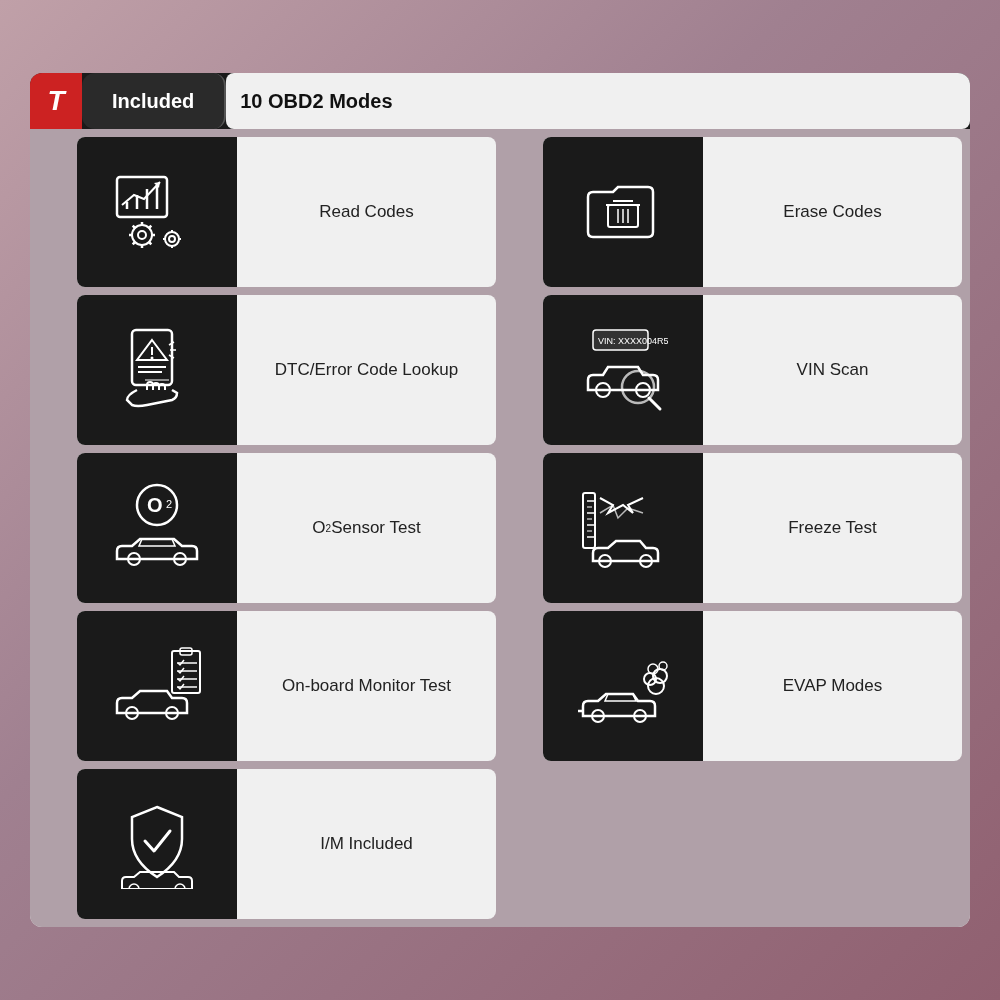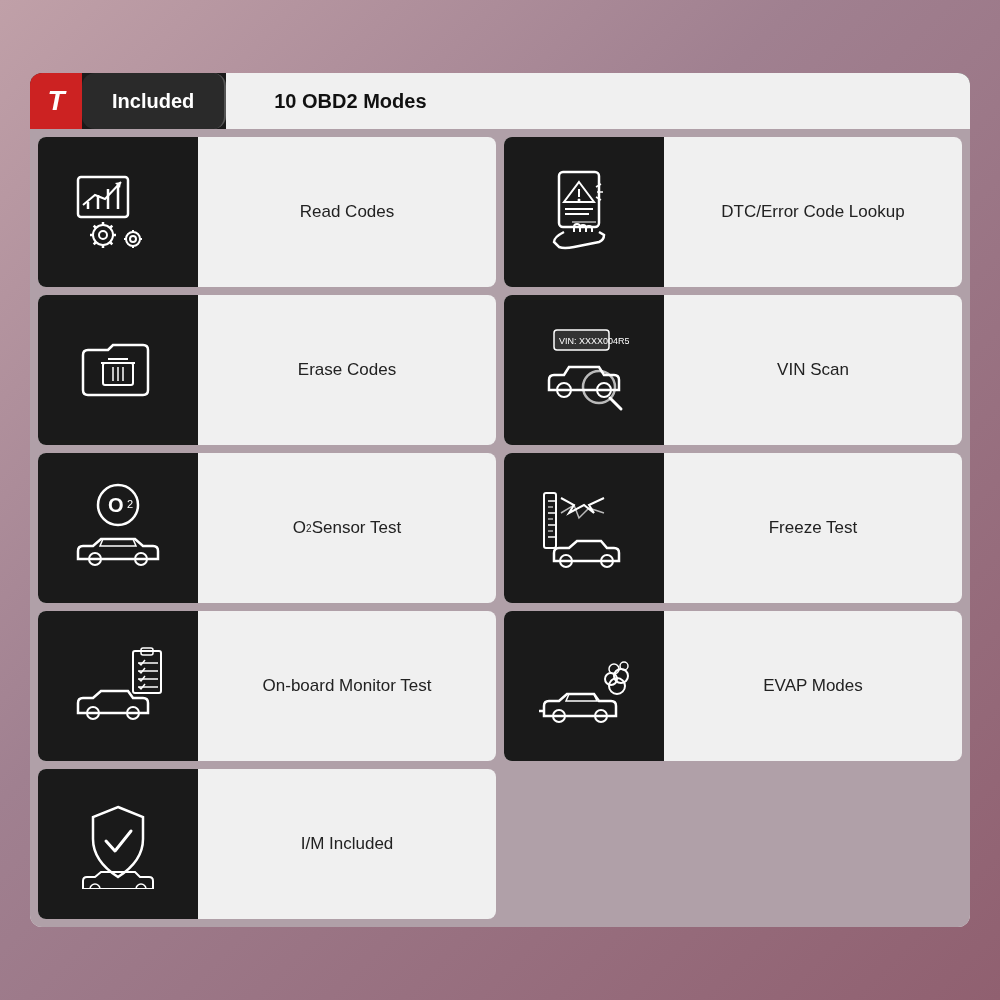--- a/index.html
+++ b/index.html
@@ -50,39 +50,41 @@
       display: flex;
       align-items: center;
       border-right: 2px solid #555;
       border-radius: 13px;
     }
     .header-modes {
       background: #f0f0f0;
       color: #111;
       font-size: 20px;
       font-weight: bold;
-      padding: 0 48px;
+      padding: 0 14px;
       height: 56px;
       display: flex;
       align-items: center;
       flex: 1;
+      border-radius: 8px;
     }
     .grid {
       display: grid;
       grid-template-columns: 1fr 1fr;
       gap: 8px;
       padding: 8px;
       background: #b0a0a8;
     }
     .feature-row {
       display: flex;
       background: #f0f0f0;
       border-radius: 8px;
       overflow: hidden;
       height: 150px;
+      margin-left: 39px;
     }
     .feature-icon {
       background: #1a1a1a;
       width: 160px;
       min-width: 160px;
       display: flex;
       align-items: center;
       justify-content: center;
       padding: 10px;
     }
@@ -160,61 +162,61 @@
         </div>
       </div>
       <div class="feature-label">Read Codes</div>
     </div>
 
     <div class="feature-row">
       <div class="feature-icon">
         <div class="icon-svg">
           <svg viewBox="0 0 90 90" fill="none" xmlns="http://www.w3.org/2000/svg">
 
-            <rect x="20" y="5" width="40" height="55" rx="4" stroke="white" stroke-width="2.5" fill="none"></rect>
-            <line x1="33" y1="55" x2="57" y2="55" stroke="white" stroke-width="1"></line>
-
-            <polygon points="40,15 55,35 25,35" stroke="white" stroke-width="2" fill="none"></polygon>
-            <line x1="40" y1="22" x2="40" y2="30" stroke="white" stroke-width="2"></line>
-            <circle cx="40" cy="33" r="1.5" fill="white"></circle>
-
-            <line x1="26" y1="42" x2="54" y2="42" stroke="white" stroke-width="2"></line>
-            <line x1="26" y1="47" x2="50" y2="47" stroke="white" stroke-width="2"></line>
-
-            <path d="M25 65 Q15 70 15 75 L20 80 Q25 82 35 80 L60 75 Q65 73 65 68 L60 65" stroke="white" stroke-width="2.5" fill="none"></path>
-            <path d="M35 65 L35 60 Q35 57 38 57 Q41 57 41 60 L41 65" stroke="white" stroke-width="2" fill="none"></path>
-            <path d="M41 65 L41 61 Q41 58 44 58 Q47 58 47 61 L47 65" stroke="white" stroke-width="2" fill="none"></path>
-            <path d="M47 65 L47 62 Q47 59 50 59 Q53 59 53 62 L53 65" stroke="white" stroke-width="2" fill="none"></path>
-
-            <line x1="57" y1="20" x2="62" y2="17" stroke="white" stroke-width="1.5"></line>
-            <line x1="58" y1="25" x2="64" y2="25" stroke="white" stroke-width="1.5"></line>
-            <line x1="57" y1="30" x2="62" y2="33" stroke="white" stroke-width="1.5"></line>
-          </svg>
-        </div>
-      </div>
-      <div class="feature-label">DTC/Error Code Lookup</div>
-    </div>
-
-    <div class="feature-row">
-      <div class="feature-icon">
-        <div class="icon-svg">
-          <svg viewBox="0 0 90 90" fill="none" xmlns="http://www.w3.org/2000/svg">
-
             <path d="M10 30 Q10 25 15 25 L35 25 L40 20 L70 20 Q75 20 75 25 L75 65 Q75 70 70 70 L15 70 Q10 70 10 65 Z" stroke="white" stroke-width="2.5" fill="none"></path>
 
             <rect x="30" y="38" width="30" height="22" rx="2" stroke="white" stroke-width="2" fill="none"></rect>
             <line x1="28" y1="38" x2="62" y2="38" stroke="white" stroke-width="2"></line>
             <line x1="35" y1="34" x2="55" y2="34" stroke="white" stroke-width="2"></line>
             <line x1="40" y1="42" x2="40" y2="56" stroke="white" stroke-width="1.5"></line>
             <line x1="45" y1="42" x2="45" y2="56" stroke="white" stroke-width="1.5"></line>
             <line x1="50" y1="42" x2="50" y2="56" stroke="white" stroke-width="1.5"></line>
           </svg>
         </div>
       </div>
       <div class="feature-label">Erase Codes</div>
+    </div>
+
+    <div class="feature-row">
+      <div class="feature-icon">
+        <div class="icon-svg">
+          <svg viewBox="0 0 90 90" fill="none" xmlns="http://www.w3.org/2000/svg">
+
+            <rect x="20" y="5" width="40" height="55" rx="4" stroke="white" stroke-width="2.5" fill="none"></rect>
+            <line x1="33" y1="55" x2="57" y2="55" stroke="white" stroke-width="1"></line>
+
+            <polygon points="40,15 55,35 25,35" stroke="white" stroke-width="2" fill="none"></polygon>
+            <line x1="40" y1="22" x2="40" y2="30" stroke="white" stroke-width="2"></line>
+            <circle cx="40" cy="33" r="1.5" fill="white"></circle>
+
+            <line x1="26" y1="42" x2="54" y2="42" stroke="white" stroke-width="2"></line>
+            <line x1="26" y1="47" x2="50" y2="47" stroke="white" stroke-width="2"></line>
+
+            <path d="M25 65 Q15 70 15 75 L20 80 Q25 82 35 80 L60 75 Q65 73 65 68 L60 65" stroke="white" stroke-width="2.5" fill="none"></path>
+            <path d="M35 65 L35 60 Q35 57 38 57 Q41 57 41 60 L41 65" stroke="white" stroke-width="2" fill="none"></path>
+            <path d="M41 65 L41 61 Q41 58 44 58 Q47 58 47 61 L47 65" stroke="white" stroke-width="2" fill="none"></path>
+            <path d="M47 65 L47 62 Q47 59 50 59 Q53 59 53 62 L53 65" stroke="white" stroke-width="2" fill="none"></path>
+
+            <line x1="57" y1="20" x2="62" y2="17" stroke="white" stroke-width="1.5"></line>
+            <line x1="58" y1="25" x2="64" y2="25" stroke="white" stroke-width="1.5"></line>
+            <line x1="57" y1="30" x2="62" y2="33" stroke="white" stroke-width="1.5"></line>
+          </svg>
+        </div>
+      </div>
+      <div class="feature-label">DTC/Error Code Lookup</div>
     </div>
 
     <div class="feature-row">
       <div class="feature-icon">
         <div class="icon-svg">
           <svg viewBox="0 0 90 90" fill="none" xmlns="http://www.w3.org/2000/svg">
 
             <rect x="15" y="5" width="55" height="20" rx="3" fill="#333" stroke="white" stroke-width="1.5"></rect>
             <text x="20" y="19" fill="white" font-size="9" font-family="Arial">VIN: XXXX004R58L</text>
 

